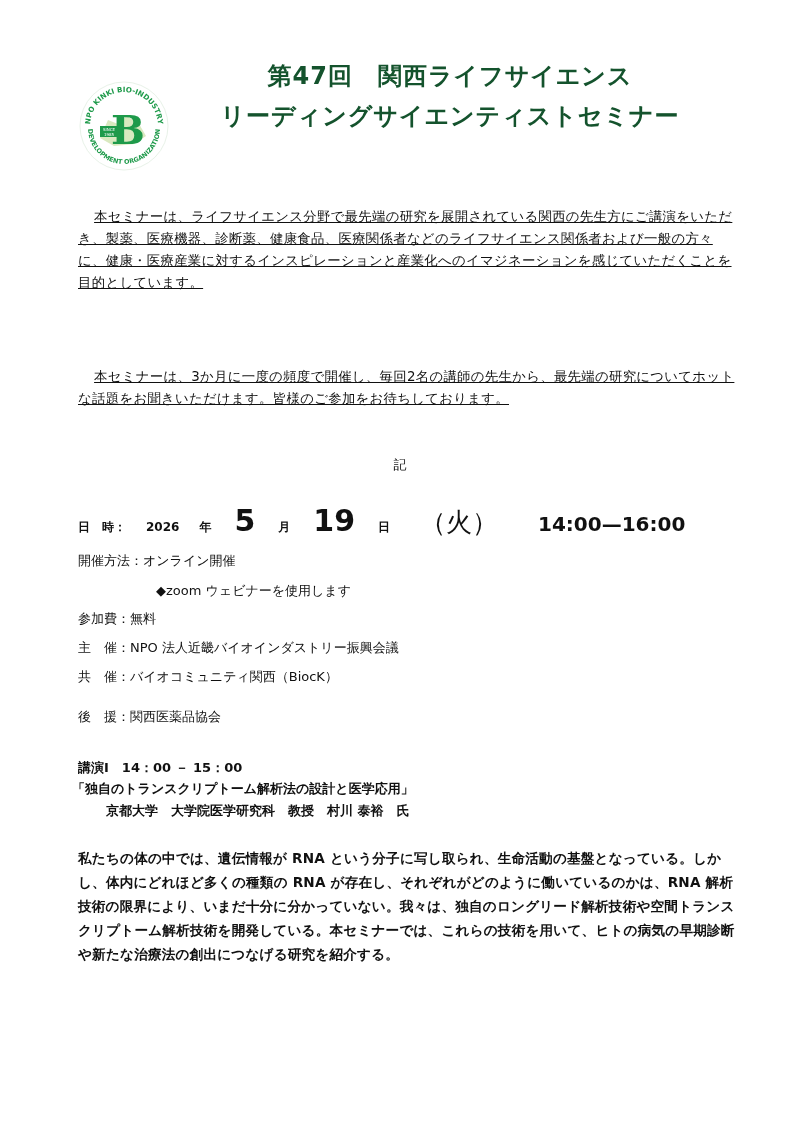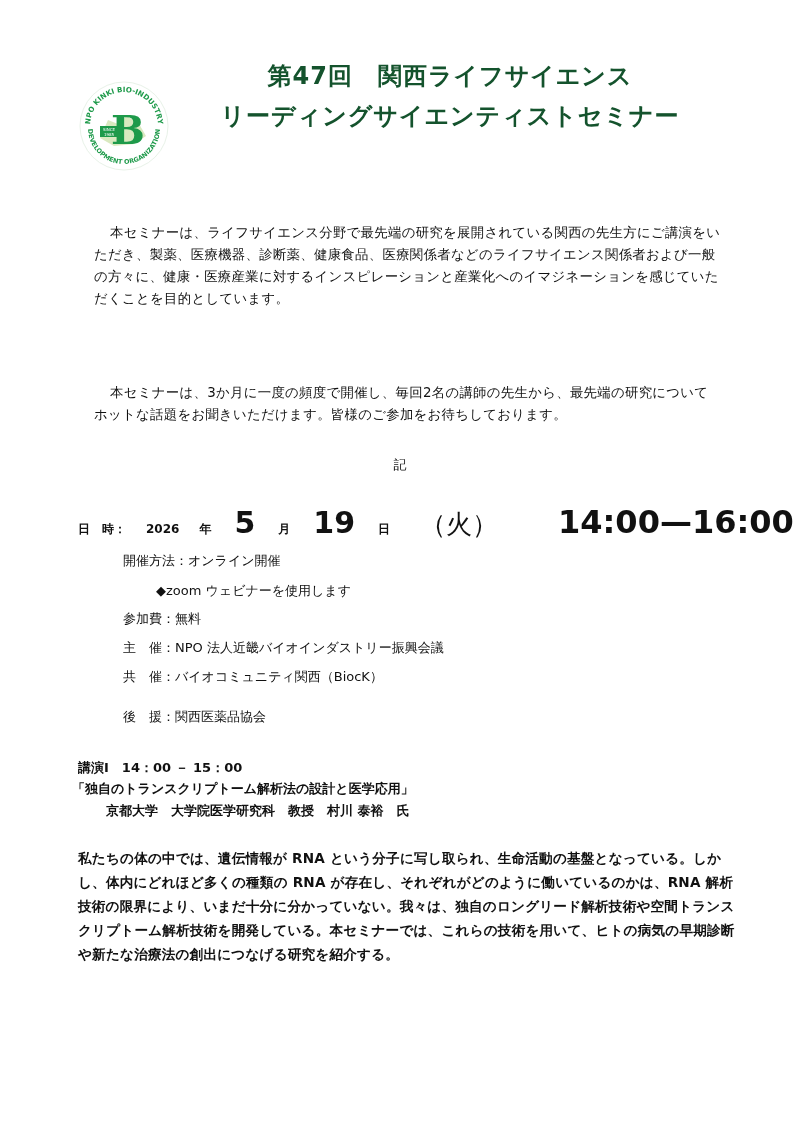--- a/index.html
+++ b/index.html
@@ -11,32 +11,32 @@
   .title {
     position: absolute; left: 170px; width: 560px; text-align: center;
     color: #14532d; font-weight: bold; font-size: 24px; letter-spacing: 1px;
   }
   .title.l1 { top: 60px; }
   .title.l2 { top: 100px; }
   .para {
     position: absolute; left: 78px; width: 660px;
     font-size: 13.4px; line-height: 22px; letter-spacing: 0.3px;
   }
-  .para p { margin: 16px; text-indent: 1.2em; }
+  .para p { margin: 0; text-indent: 1.2em; text-decoration: underline; }
   .ki { position: absolute; top: 456px; left: 0; width: 800px; text-align: center; font-size: 13px; }
   .date-row {
     position: absolute; left: 78px; top: 503px; font-weight: bold;
     white-space: nowrap; display: flex; align-items: baseline; gap: 20px;
   }
   .date-row .sm { font-size: 12px; }
   .date-row .big { font-size: 30px; margin: 0 3px; }
   .date-row .dow { font-size: 26px; font-weight: normal; margin-left: 10px; }
-  .date-row .time { font-size: 32px; margin-left: 40px; }
+  .date-row .time { font-size: 20px; margin-left: 20px; }
   .info { position: absolute; left: 78px; font-size: 13px; white-space: nowrap; }
-  .info .lab { display: inline-block; margin-left: 45px; }
+  .info .lab { display: inline-block; }
   .lecture { position: absolute; left: 78px; font-size: 13px; font-weight: bold; white-space: nowrap; }
   .abstract {
     position: absolute; left: 78px; top: 846px; width: 660px;
     font-size: 13.6px; font-weight: bold; line-height: 24px; letter-spacing: 0.2px;
   }
 </style>
 </head>
 <body>
 
 <div class="logo">

